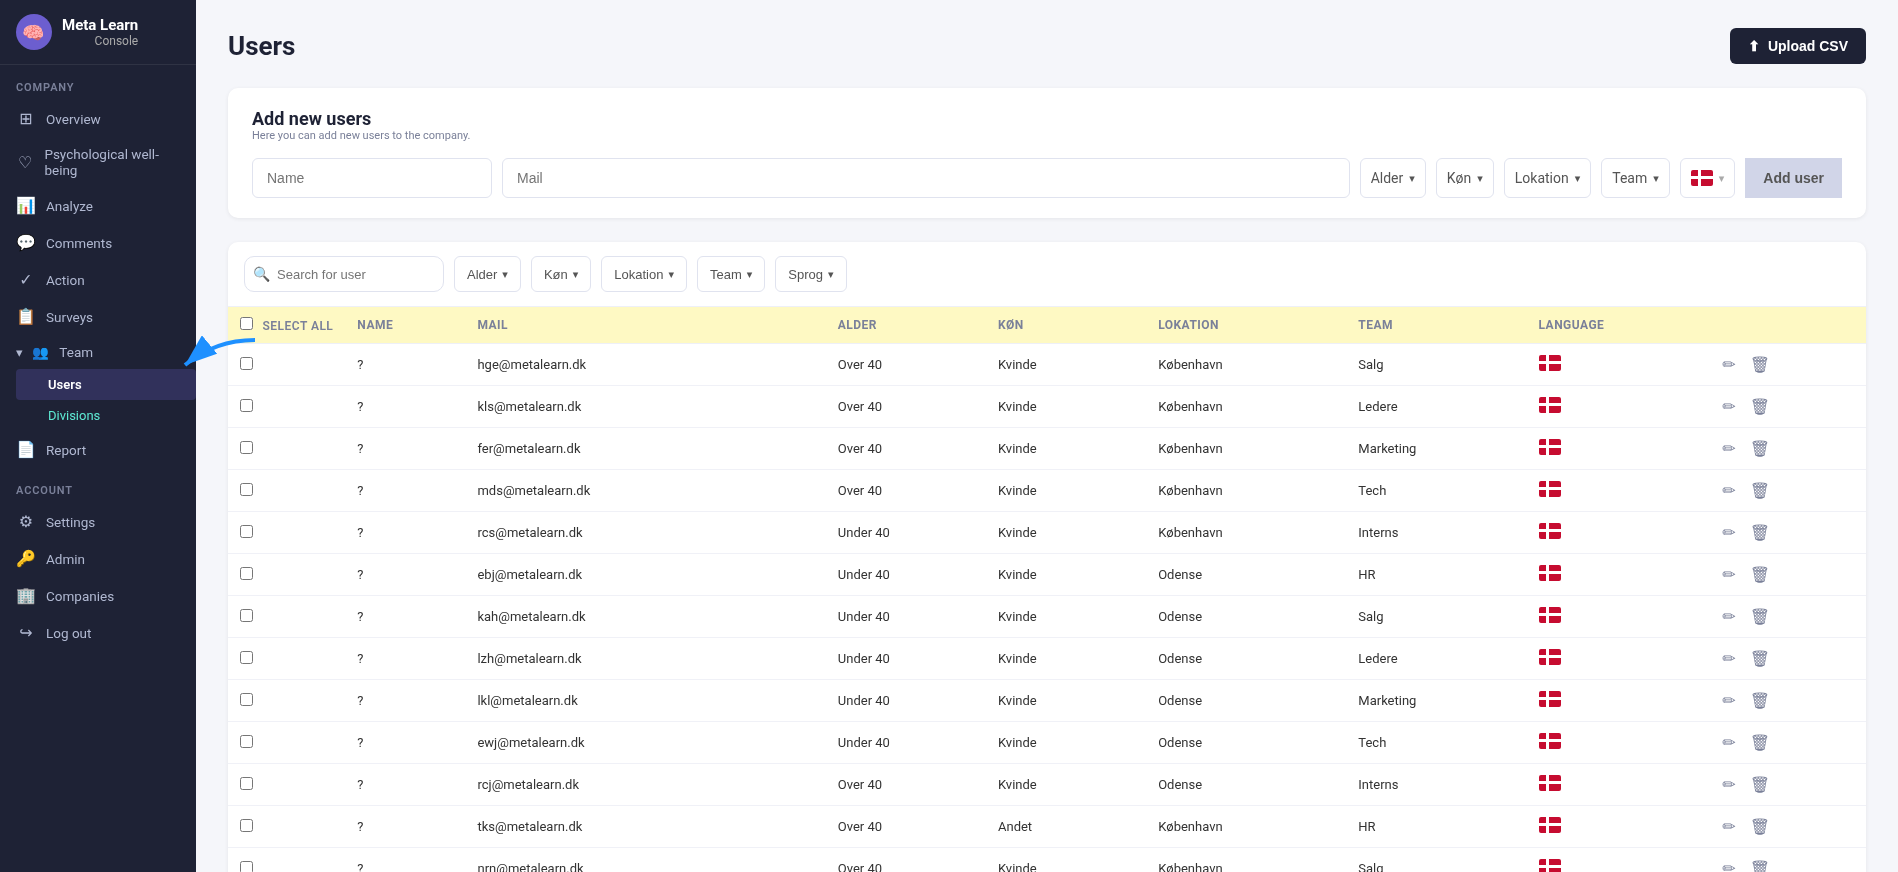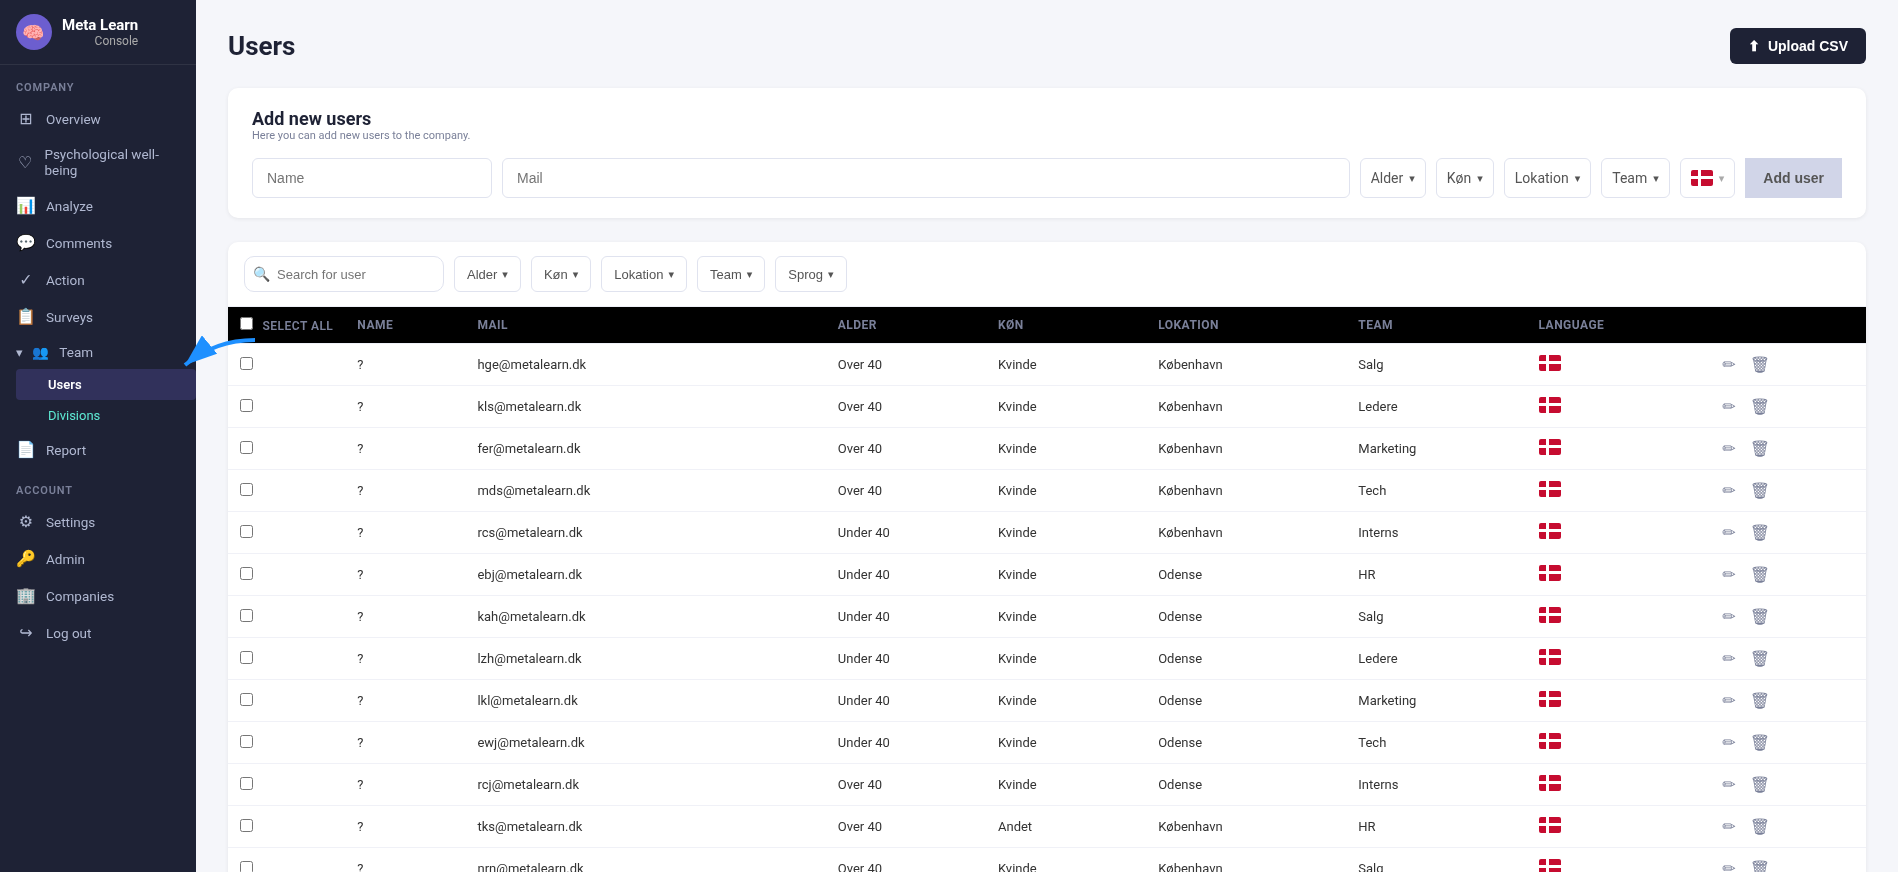--- a/index.html
+++ b/index.html
@@ -228,21 +228,21 @@
       color: #555;
       background: #fff;
       cursor: pointer;
       display: flex;
       align-items: center;
       gap: 5px;
     }
 
     
     .users-table { width: 100%; border-collapse: collapse; }
-    .users-table thead tr { background: #000000; border-bottom: 1.5px solid #eef0f7; }
+    .users-table thead tr { background: #fef9c3; border-bottom: 1.5px solid #eef0f7; }
     .users-table th {
       padding: 10px 12px;
       text-align: left;
       font-size: 12px;
       font-weight: 700;
       color: #7a8099;
       text-transform: uppercase;
       letter-spacing: 0.04em;
       white-space: nowrap;
     }

